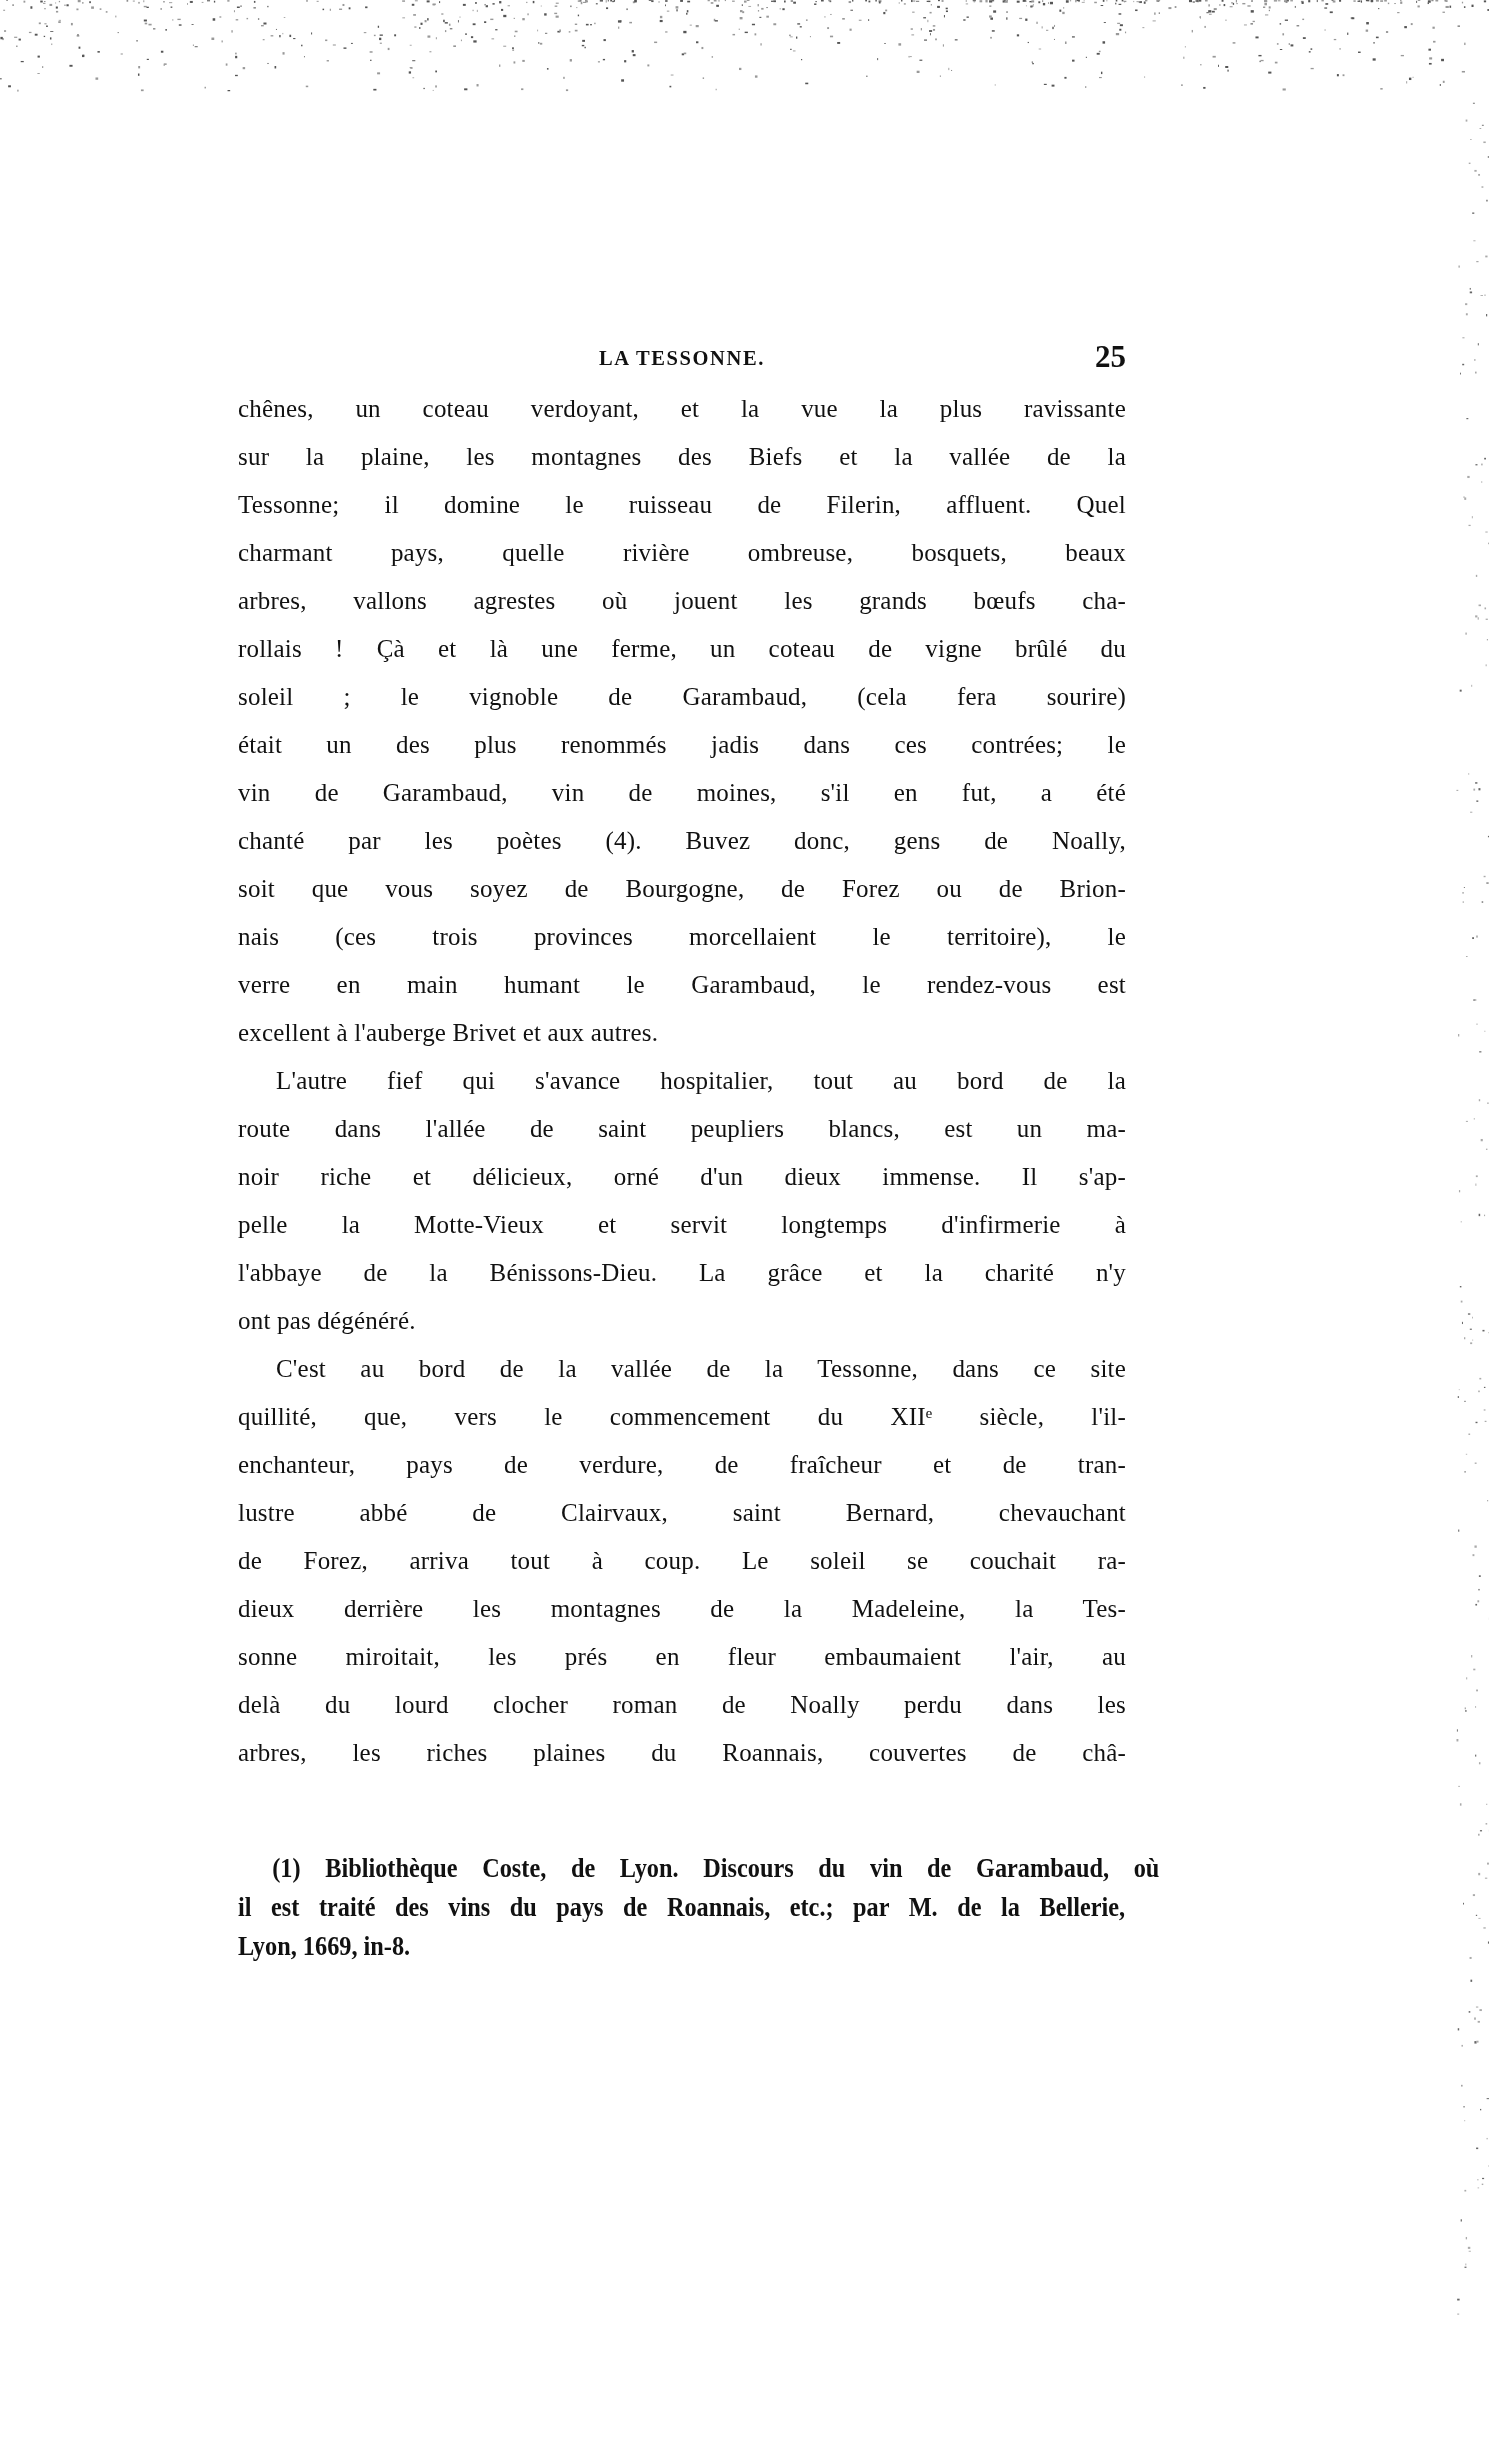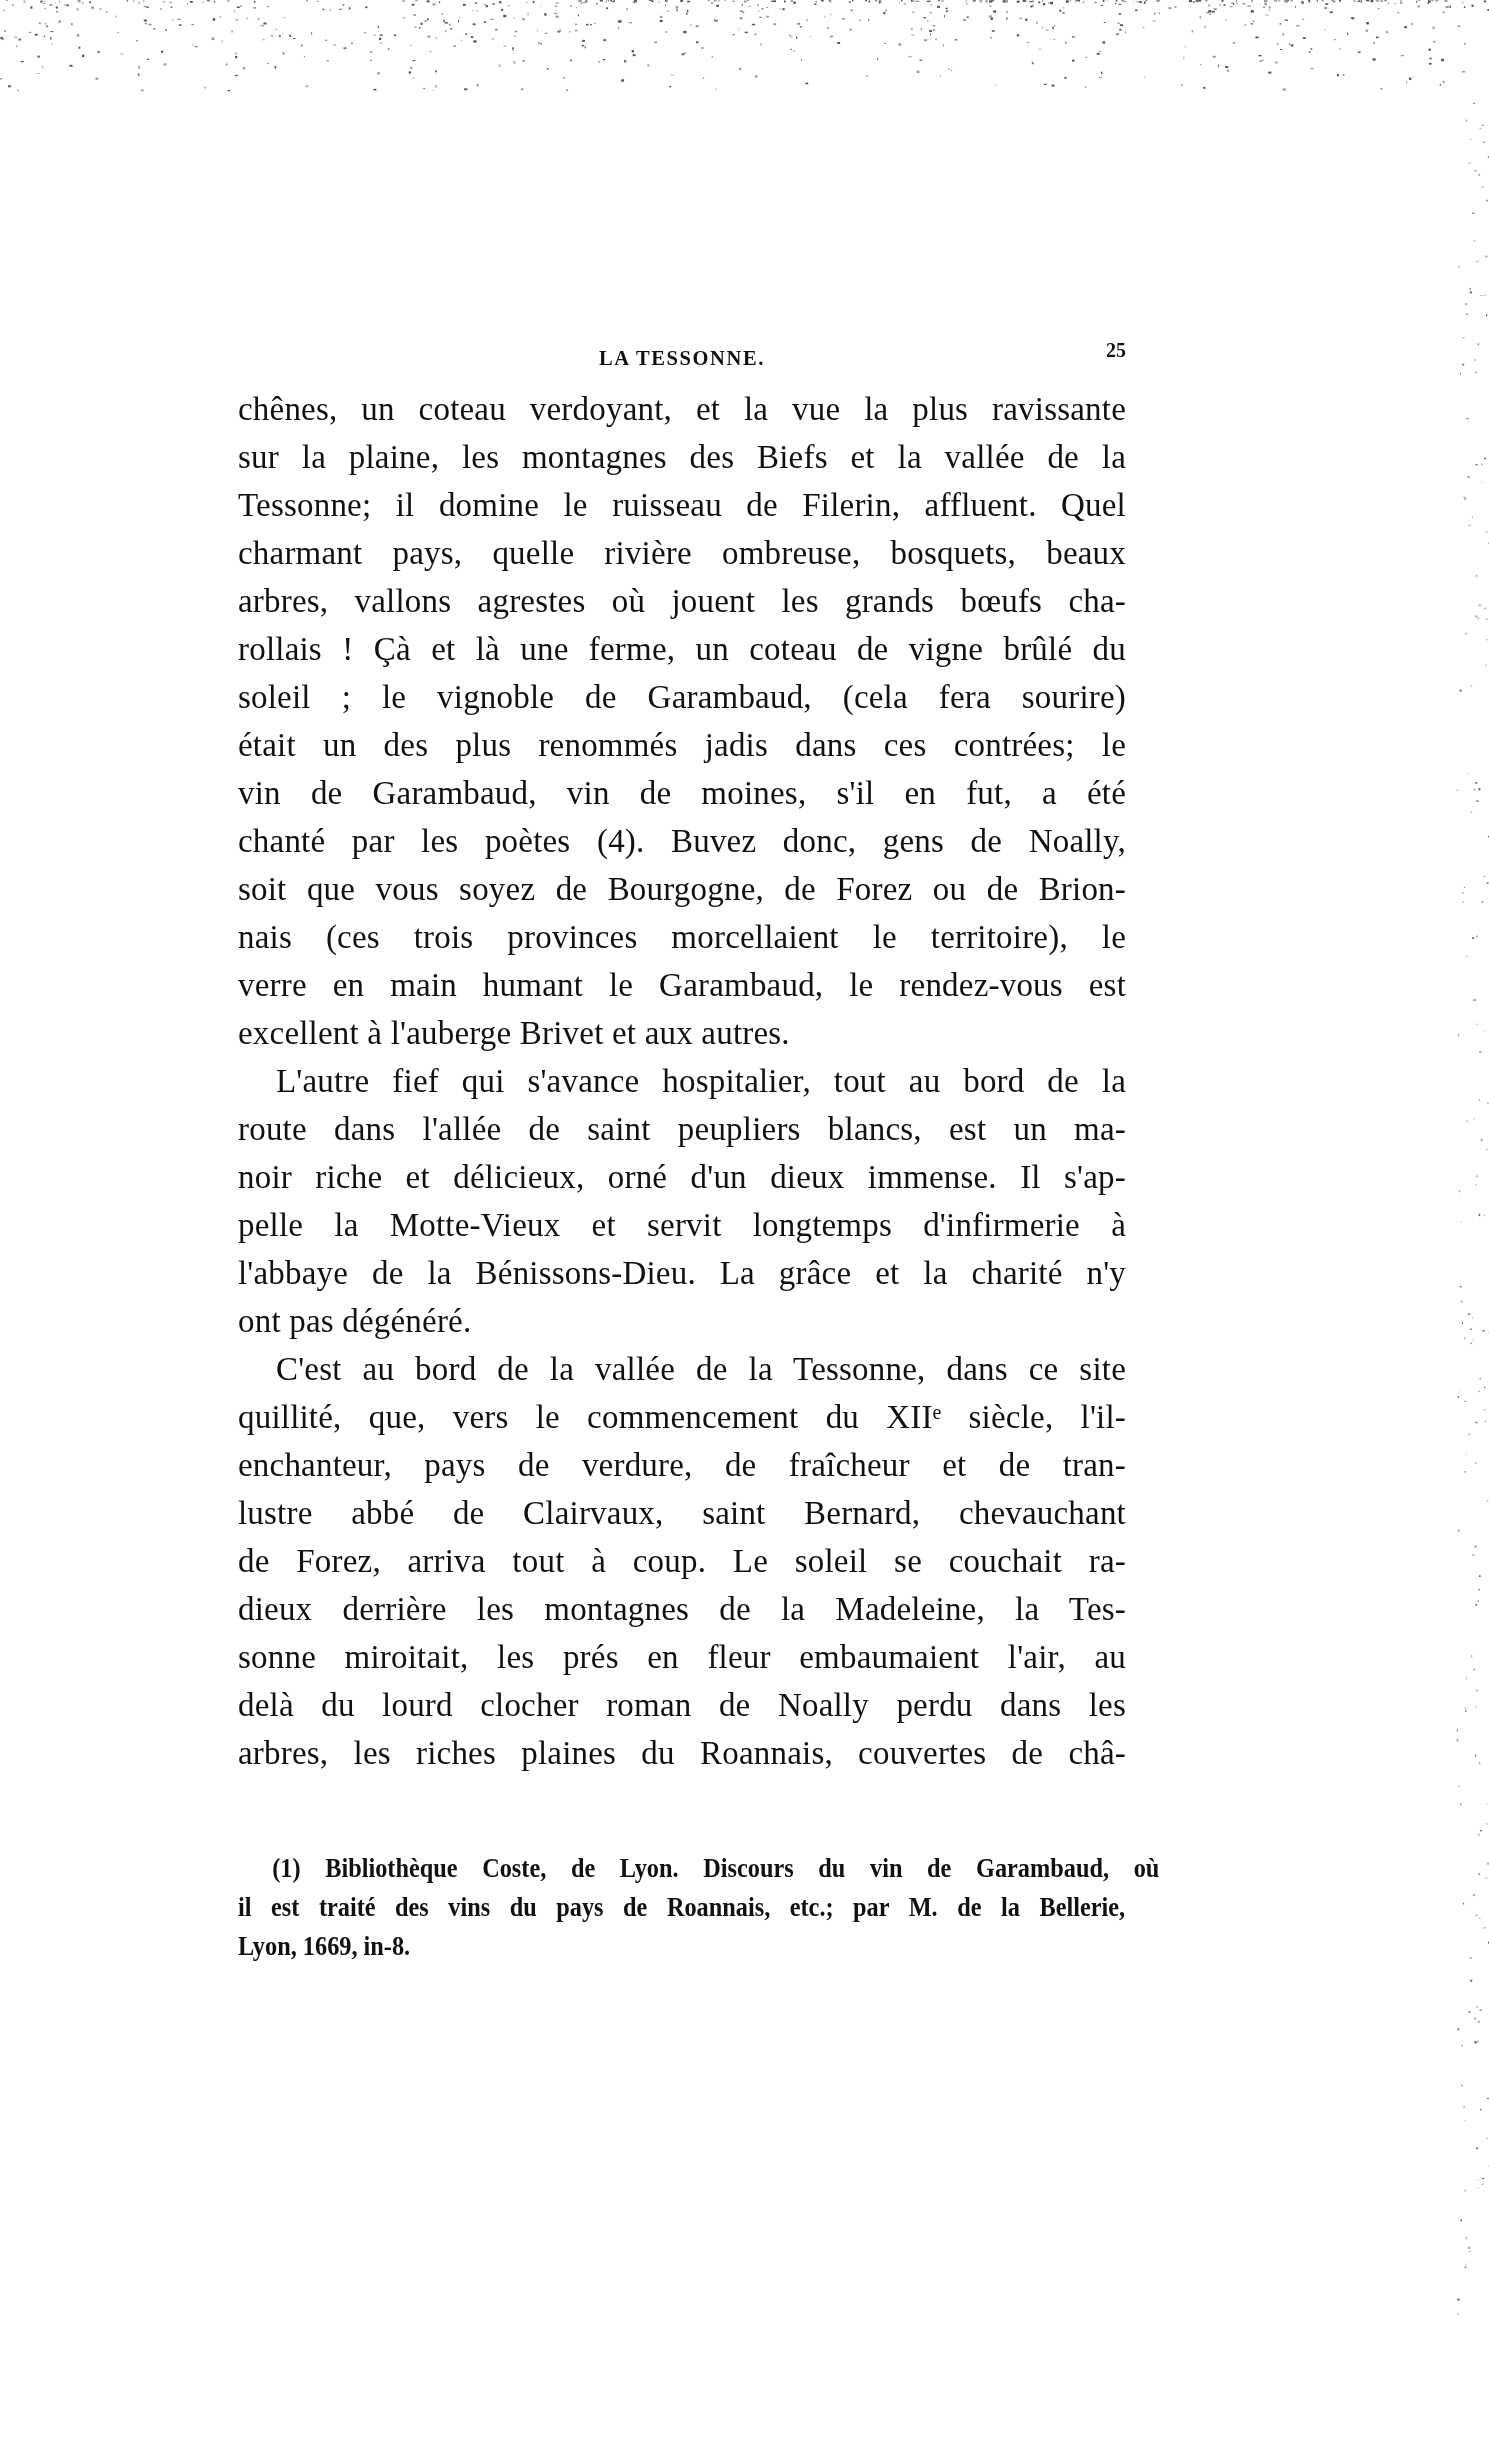--- a/index.html
+++ b/index.html
@@ -48,34 +48,34 @@
       top: 8.2px;
       font-size: 20.5px;
       letter-spacing: 1.6px;
       font-variant: small-caps;
       font-weight: bold;
     }
     .page-number {
       position: absolute;
       right: 0;
       top: 0;
-      font-size: 20px;
+      font-size: 31px;
       font-weight: bold;
     }
     .body-text {
       position: absolute;
       left: 238px;
       top: 385px;
       width: 888px;
     }
     .line {
       display: block;
       height: 48px;
       line-height: 48px;
-      font-size: 33px;
+      font-size: 25px;
       white-space: nowrap;
       text-align: justify;
       text-align-last: justify;
       letter-spacing: 0.2px;
     }
     .line.last {
       text-align-last: left;
     }
     .line.indent {
       padding-left: 38px;

